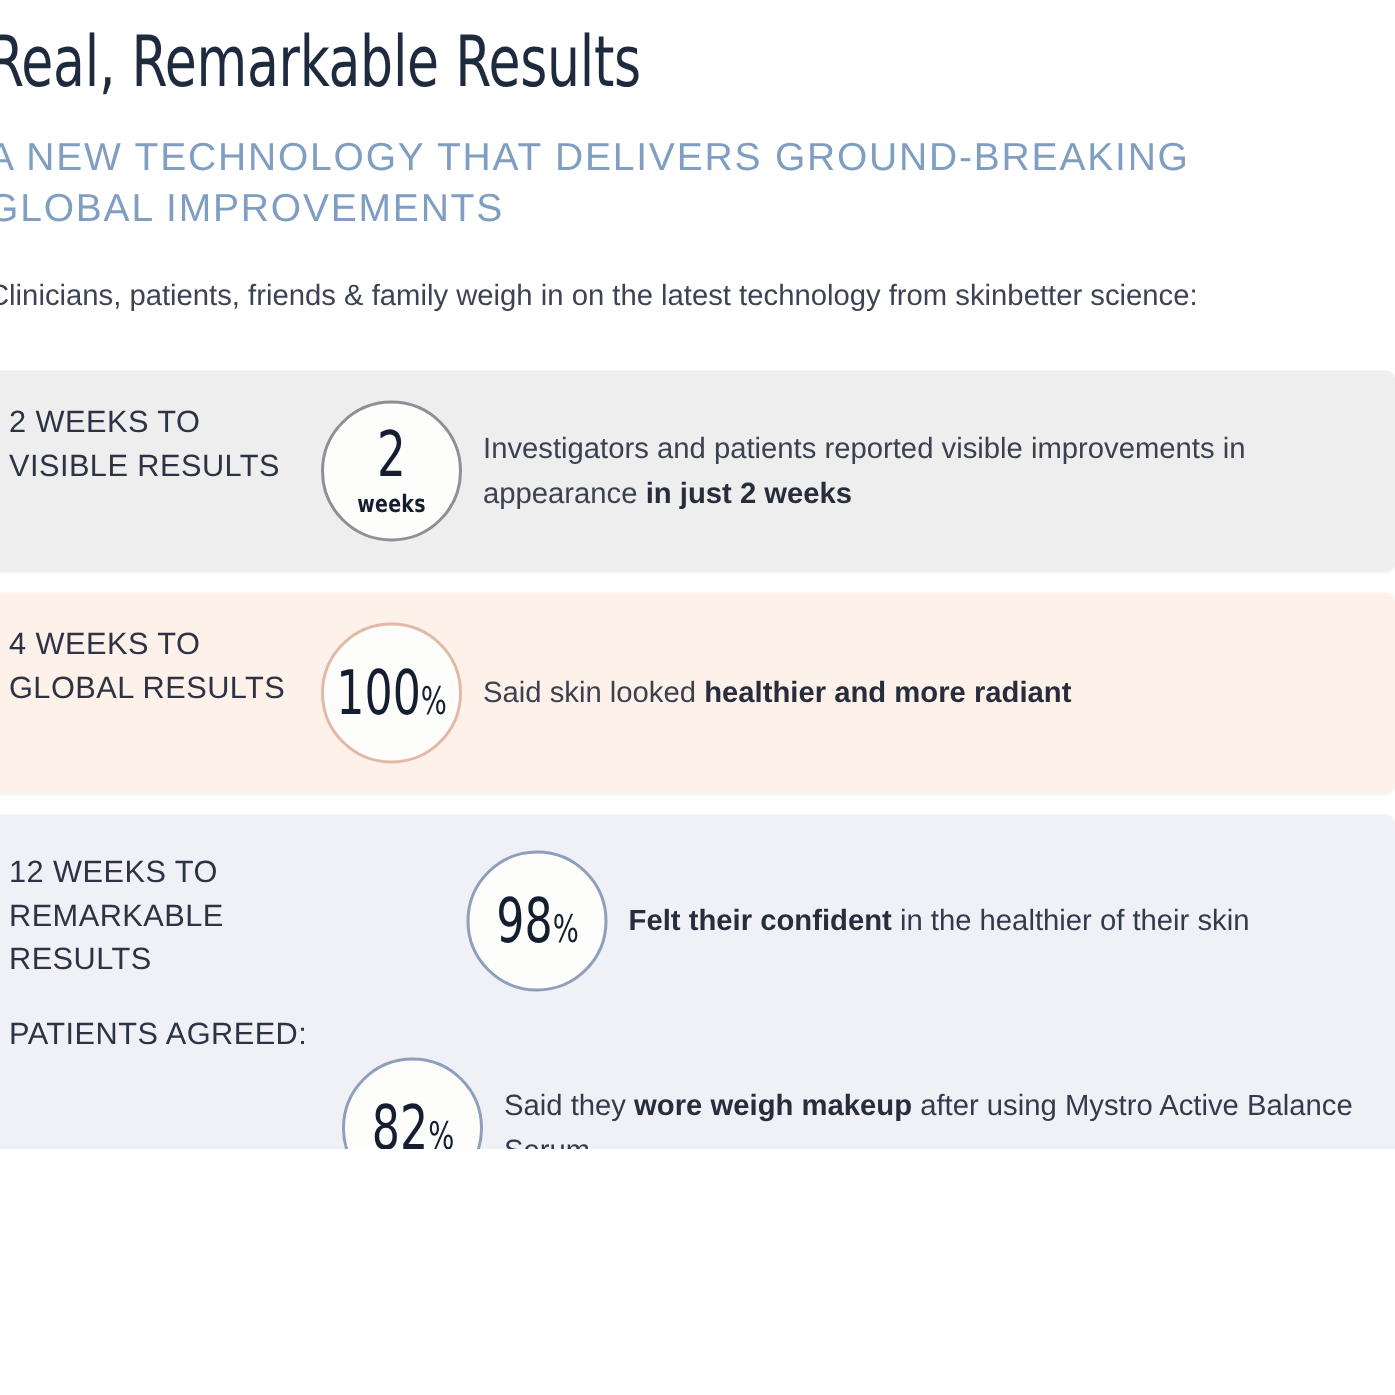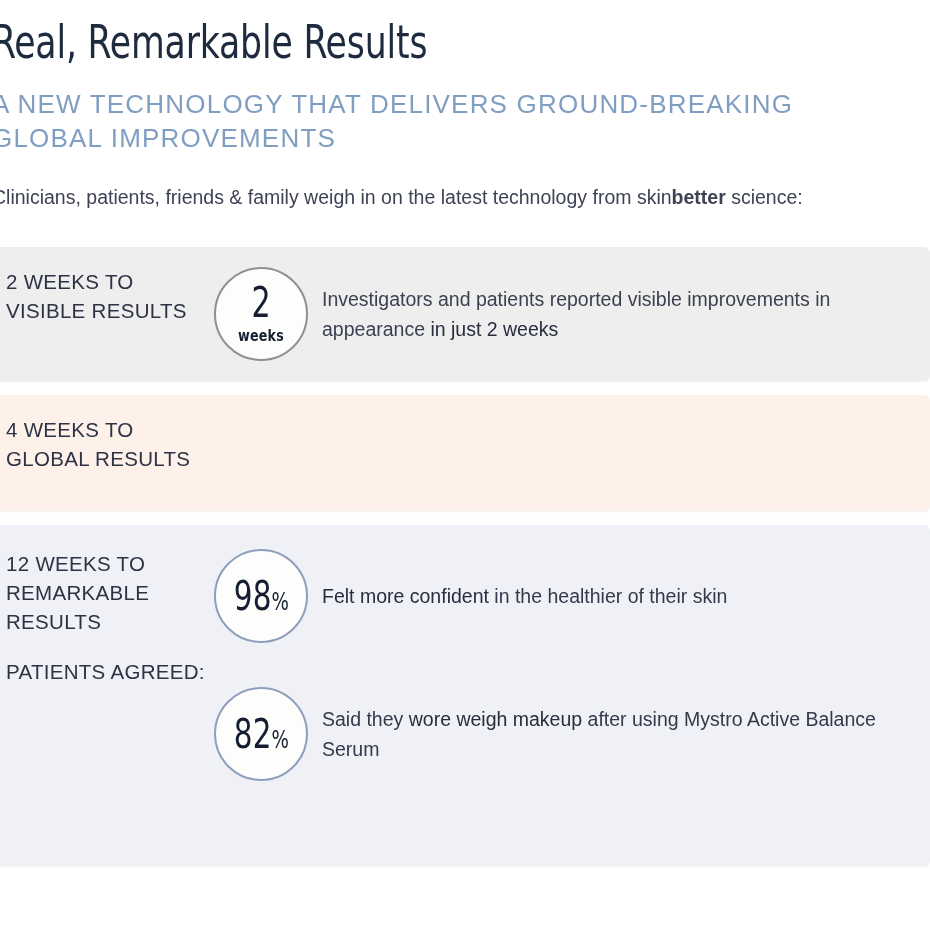--- a/index.html
+++ b/index.html
@@ -14,21 +14,21 @@
     overflow: hidden;
     font-family: "Liberation Sans", "DejaVu Sans", sans-serif;
     color: #2b3244;
     -webkit-font-smoothing: antialiased;
   }
 
   
   .page {
     position: relative;
     width: 930px;
-    height: 930px;
+    height: 766px;
     overflow: hidden;
   }
   .shift {
     position: absolute;
     left: -8px;
     top: 0;
     width: 938px;
   }
 
   
@@ -57,21 +57,21 @@
     color: #7f9ec2;
     white-space: nowrap;
   }
   .page-intro {
     margin: 26px 0 0 0;
     font-size: 19.5px;
     line-height: 1.62;
     color: #3d4354;
     max-width: 850px;
   }
-  .page-intro b { font-weight: 700; margin-top: 20px; }
+  .page-intro b { font-weight: 400; margin-top: 20px; }
 
   
   .cards {
     margin-top: 34px;
   }
   .card {
     position: relative;
     display: flex;
     align-items: flex-start;
     border-radius: 6px;
@@ -107,21 +107,21 @@
     flex: 1 1 auto;
     display: flex;
     flex-direction: column;
     justify-content: center;
   }
   .stat-row {
     display: flex;
     align-items: center;
     gap: 14px;
   }
-  .card--blue .stat-row { margin-bottom: 22px; }
+  .card--blue .stat-row { margin-bottom: 22px; justify-content: center; }
   .card--blue .stat-row:last-child { margin-bottom: 0; }
 
   .bubble {
     flex: 0 0 auto;
     width: 94px;
     height: 94px;
     border-radius: 50%;
     background: #fdfdfc;
     border: 2px solid #8f9298;
     display: flex;
@@ -156,21 +156,21 @@
     transform: scaleX(0.88);
     margin-top: 2px;
   }
 
   .stat-text {
     font-size: 19.5px;
     line-height: 1.55;
     color: #343a4b;
     max-width: 580px;
   }
-  .stat-text b { font-weight: 400; color: #272d3d; }
+  .stat-text b { font-weight: 700; color: #272d3d; }
 
   .card--gray .stat-text,
   .card--pink .stat-text { color: #3b4150; }
 
 </style>
 </head>
 <body>
 
 <div class="page">
   <div class="shift">
@@ -196,29 +196,37 @@
               <div class="bubble bubble--gray">
                 <div class="bubble-value">2</div>
                 <div class="bubble-unit">weeks</div>
               </div>
               <div class="stat-text"><span>Investigators and patients reported visible improvements in appearance </span><b>in just 2 weeks</b></div>
             </div>
           </div>
         </div>
         <div class="card card--pink">
           <div class="card-label"><span class="lead">4 WEEKS </span><span class="rest">TO GLOBAL RESULTS</span></div>
+          <div class="card-rows">
+            <div class="stat-row">
+              <div class="bubble bubble--pink">
+                <div class="bubble-value">100<span class="pct">%</span></div>
+              </div>
+              <div class="stat-text"><span>Said skin looked </span><b>healthier and more radiant</b></div>
+            </div>
+          </div>
         </div>
         <div class="card card--blue">
           <div class="card-label"><span class="lead">12 WEEKS </span><span class="rest">TO REMARKABLE RESULTS</span><span class="sub">PATIENTS AGREED:</span></div>
           <div class="card-rows">
             <div class="stat-row">
               <div class="bubble bubble--blue">
                 <div class="bubble-value">98<span class="pct">%</span></div>
               </div>
-              <div class="stat-text"><b>Felt more confident</b><span> in the healthier of their skin</span></div>
+              <div class="stat-text"><b>Felt their confident</b><span> in the healthier of their skin</span></div>
             </div>
             <div class="stat-row">
             </div>
             <div class="stat-row">
               <div class="bubble bubble--blue">
                 <div class="bubble-value">82<span class="pct">%</span></div>
               </div>
               <div class="stat-text"><span>Said they </span><b>wore weigh makeup</b><span> after using Mystro Active Balance Serum</span></div>
             </div>
           </div>

